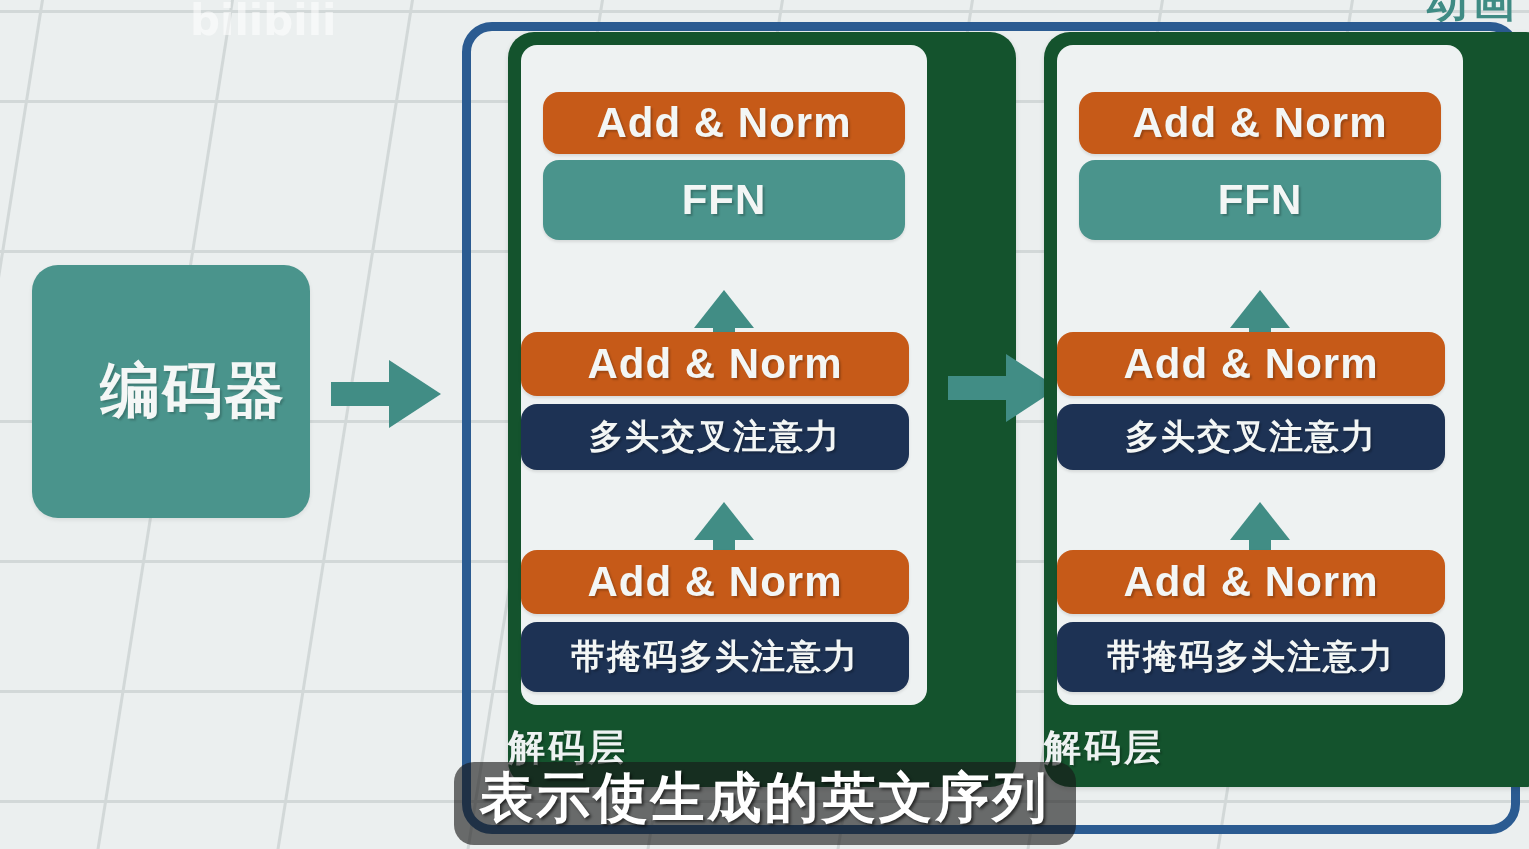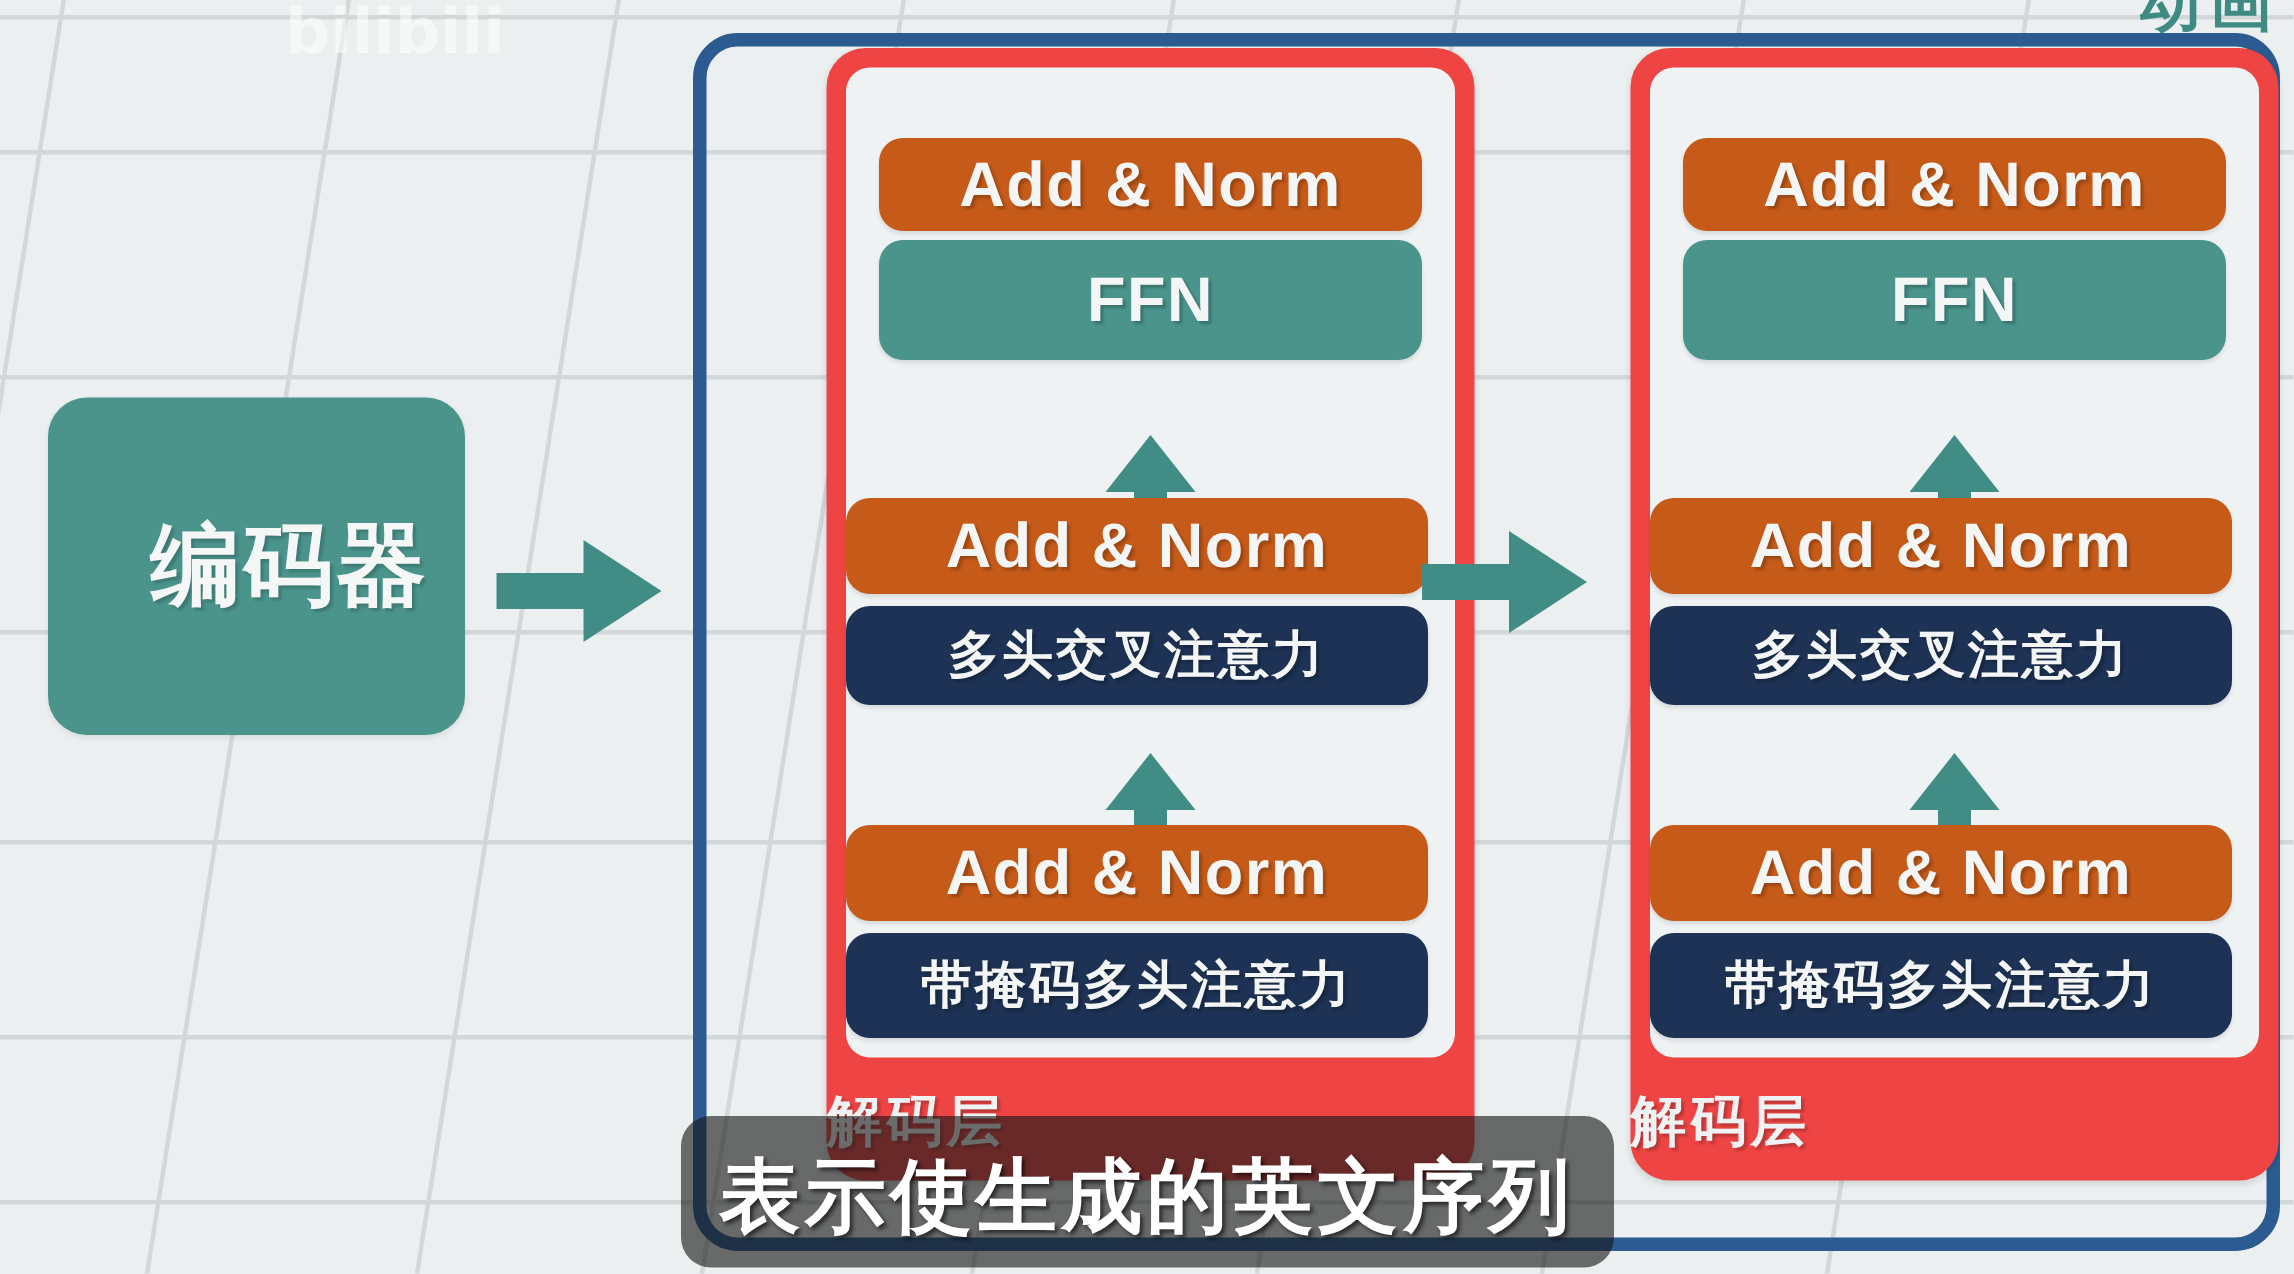--- a/index.html
+++ b/index.html
@@ -86,21 +86,21 @@
     text-shadow: 1.5px 1.5px 0 rgba(255,255,255,0.65);
     white-space: nowrap;
   }
 
   
   .encoder-box {
     position: absolute;
     left: 32px;
     top: 265px;
     width: 278px;
-    height: 225px;
+    height: 253px;
     background: #4a948c;
     border-radius: 26px;
     display: flex;
     align-items: center;
     justify-content: center;
     box-shadow: 0 2px 4px rgba(0,0,0,0.08);
     padding-left: 44px;
   }
   .encoder-label {
     font-size: 60px;
@@ -168,26 +168,25 @@
     height: 812px;
     border: 9px solid #2b5b91;
     border-radius: 30px;
     background: transparent;
   }
 
   
   .decoder-layer {
     position: absolute;
     top: 32px;
-    width: 432px;
+    width: 508px;
     height: 755px;
-    background: #ef4444;
+    background: #14532d;
     border-radius: 26px;
     box-shadow: 0 2px 5px rgba(0,0,0,0.12);
-    margin-left: 43px;
   }
   .decoder-layer.first { left: 508px; }
   .decoder-layer.second { left: 1044px; }
 
   .layer-inner {
     position: absolute;
     left: 13px;
     top: 13px;
     width: 406px;
     height: 660px;
@@ -244,21 +243,21 @@
   .mid-arrow { left: 948px; top: 352px; }
   .enc-arrow { left: 331px; top: 358px; }
 
   
   .subtitle-band {
     position: absolute;
     left: 50%;
     transform: translateX(-50%);
     bottom: 4px;
     background: rgba(25,25,25,0.62);
-    padding: 18px 26px 10px 26px;
+    padding: 0 26px 10px 26px;
     border-radius: 20px;
   }
   .subtitle-text {
     font-size: 54px;
     font-weight: bold;
     color: #ffffff;
     letter-spacing: 3px;
     text-shadow: 2px 2px 3px rgba(0,0,0,0.6);
     white-space: nowrap;
   }

